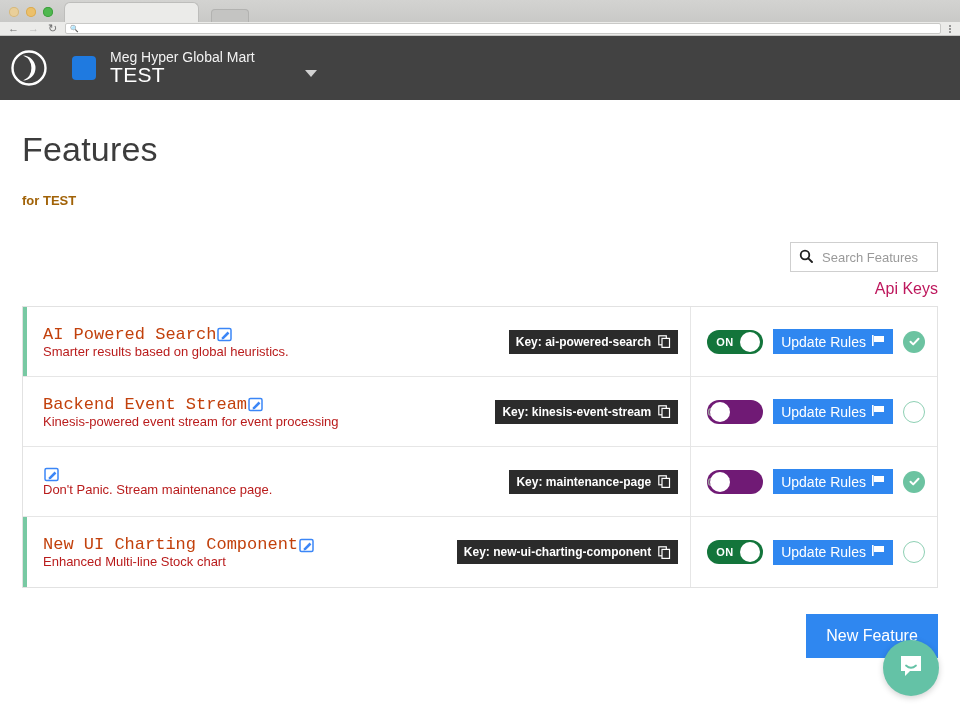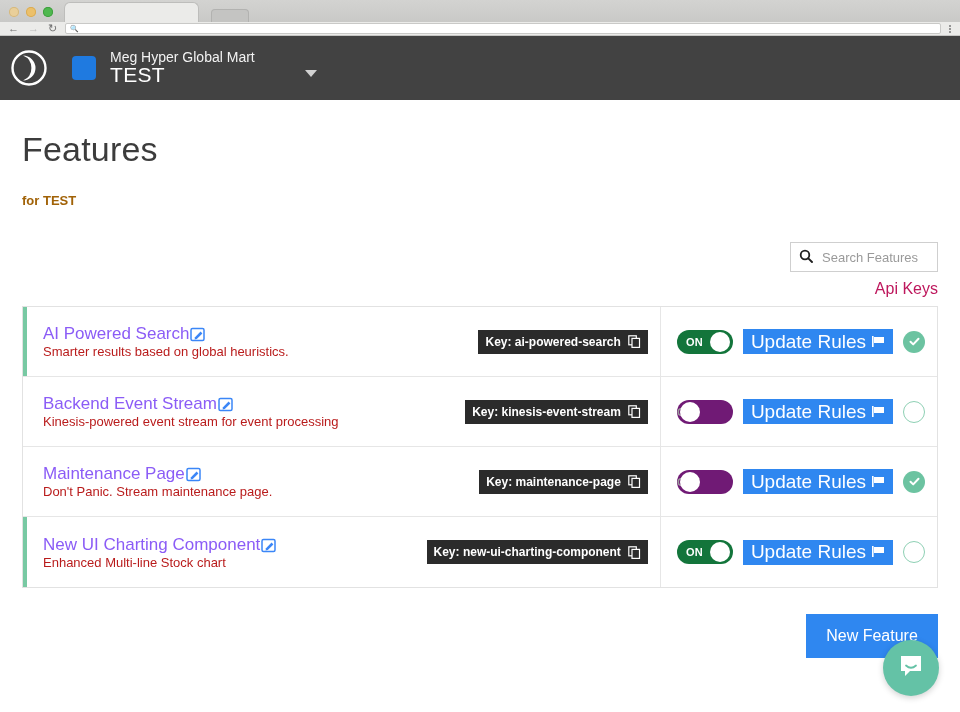--- a/index.html
+++ b/index.html
@@ -137,21 +137,21 @@
   .flag-bar { width: 4px; flex: 0 0 4px; background: transparent; }
   .flag-bar.on { background: #78c9a3; }
 
   .feature-info {
     flex: 1;
     padding: 14px 0 14px 16px;
     display: flex; flex-direction: column; justify-content: center;
   }
   .feature-name-line { display: flex; align-items: center; }
   .feature-name {
-    color: #8b5cf6; font-size: 17px; text-decoration: none;
+    color: #c2410c; font-size: 17px; text-decoration: none; font-family: Liberation Mono, monospace;
   }
   .edit-ico { margin-left: 1px; display: inline-flex; align-items: center; }
   .feature-desc { font-size: 13px; color: #b91c1c; }
 
   .feature-key-cell {
     display: flex; align-items: center; justify-content: flex-end;
     padding-right: 12px;
     flex: 0 0 240px;
   }
   .key-badge {
@@ -186,21 +186,21 @@
   .knob {
     position: absolute; top: 2px;
     width: 20px; height: 20px; border-radius: 50%;
     background: #ffffff;
   }
   .toggle.on  .knob { right: 3px; }
   .toggle.off .knob { left: 3px; }
 
   .update-btn {
     background: #2f87f0; color: #ffffff;
-    font-size: 19px; font-family: "Liberation Sans", sans-serif;
+    font-size: 14px; font-family: "Liberation Sans", sans-serif;
     border: none; height: 25px;
     padding: 0 8px;
     display: flex; align-items: center; gap: 5px;
     cursor: pointer; white-space: nowrap;
   }
 
   .status-circle {
     width: 22px; height: 22px; border-radius: 50%;
     flex: 0 0 22px;
     display: flex; align-items: center; justify-content: center;
@@ -384,21 +384,20 @@
           </span>
         </button>
         <div class="status-circle empty"></div>
       </div>
     </div>
 
     <div class="feature-row">
       <div class="flag-bar"></div>
       <div class="feature-info">
         <div class="feature-name-line">
-          <a class="feature-name" href="#">Maintenance Page</a>
           <span class="edit-ico">
             <svg width="16" height="16" viewBox="0 0 16 16" aria-hidden="true">
               <rect x="1" y="2.5" width="13" height="12" rx="1.5" fill="none" stroke="#3b86f7" stroke-width="1.5"></rect>
               <path d="M5 11.2 L10.6 5.6 L12.4 7.4 L6.8 13 L4.6 13.4 Z" fill="#3b86f7"></path>
             </svg>
           </span>
         </div>
         <div class="feature-desc">Don't Panic. Stream maintenance page.</div>
       </div>
       <div class="feature-key-cell">

